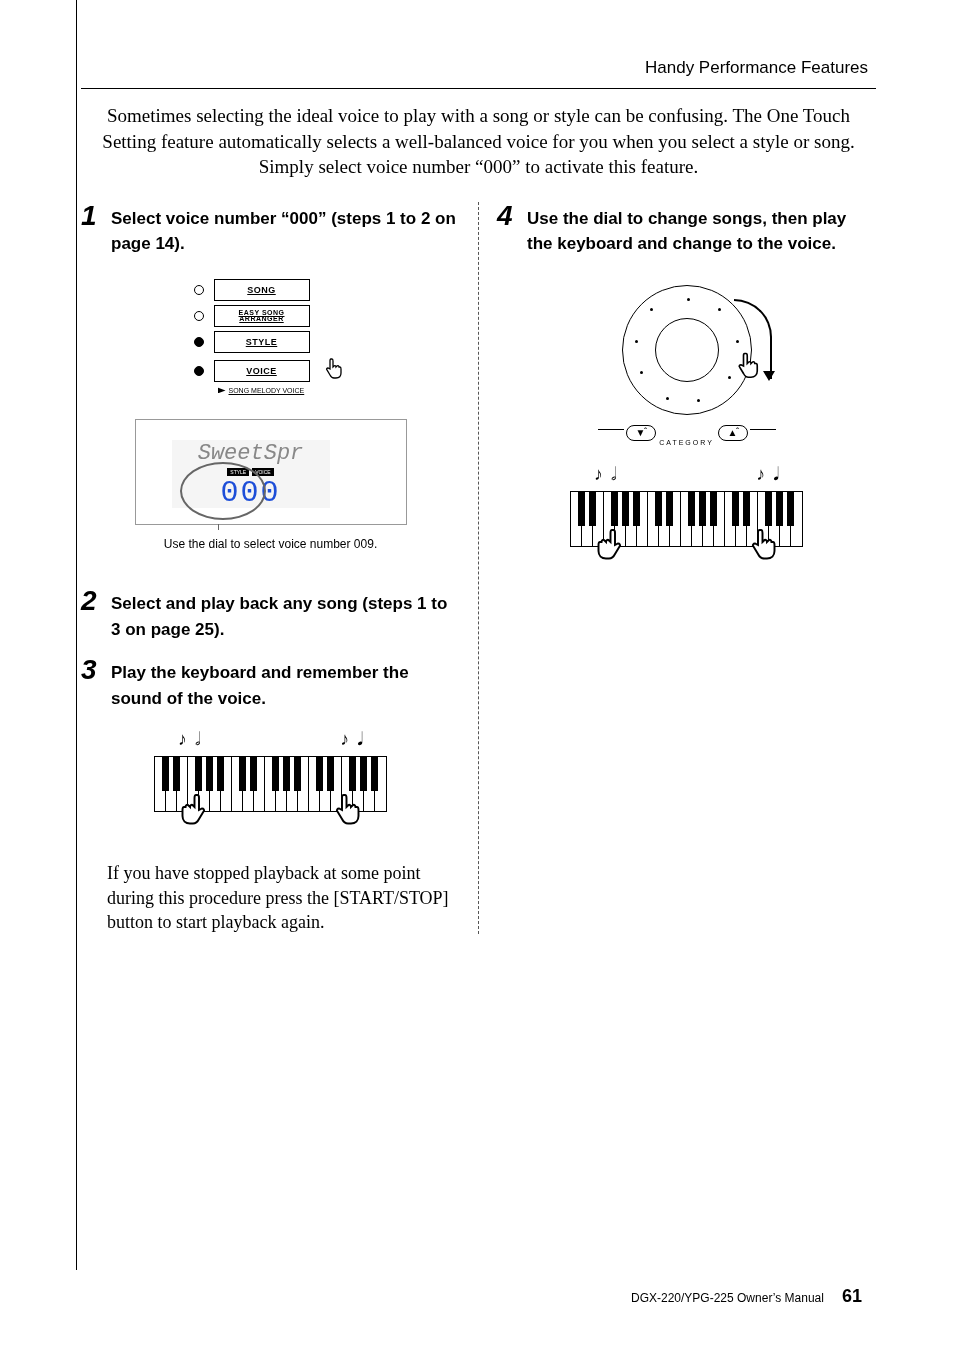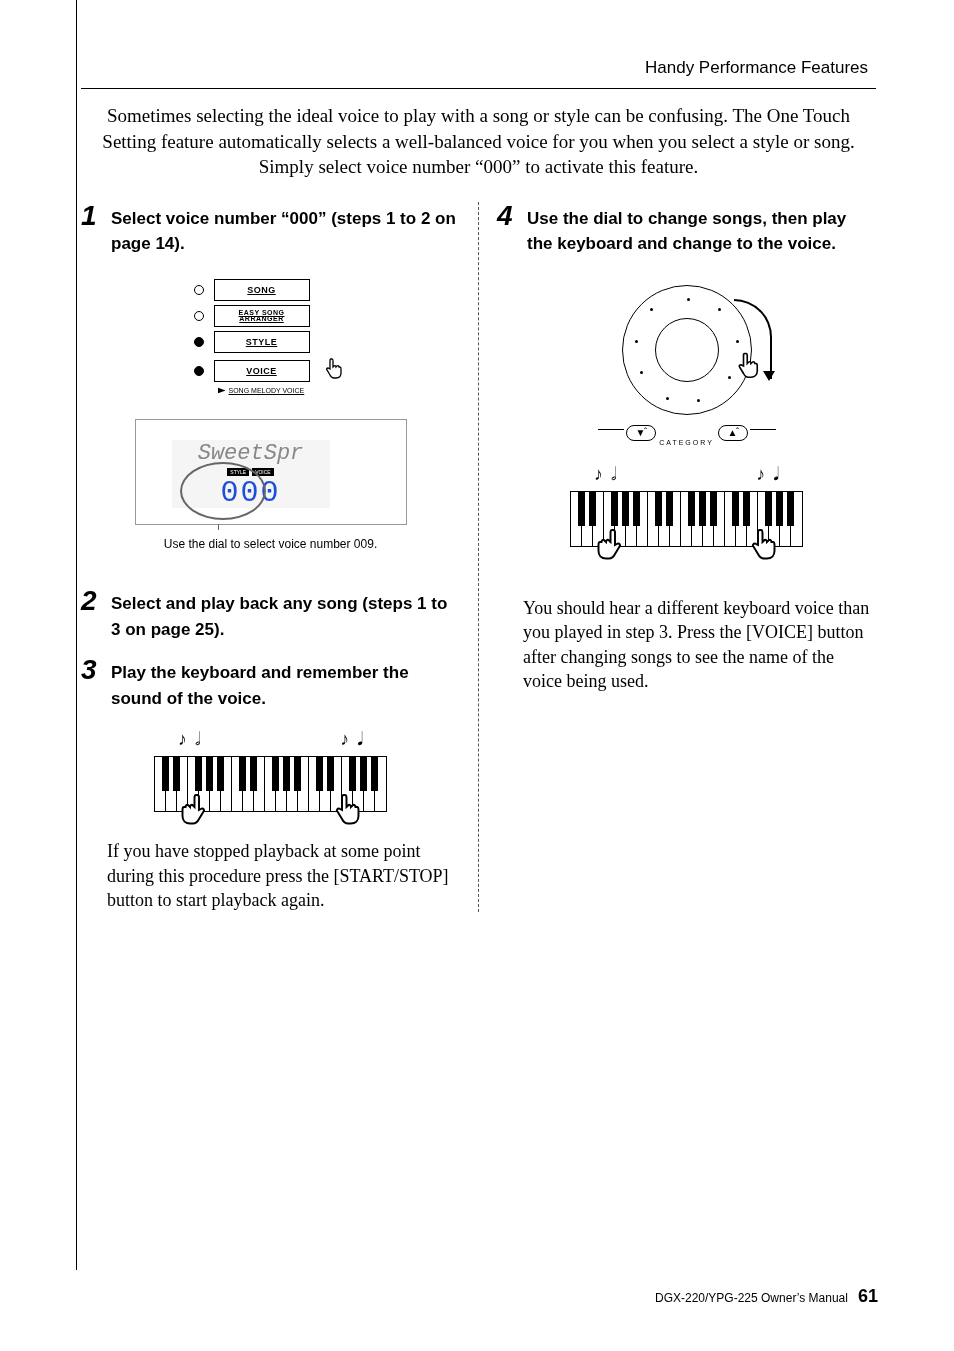--- a/index.html
+++ b/index.html
@@ -190,24 +190,24 @@
   .dial-dots { position:absolute; inset:12px; }
   .dial-dot { position:absolute; width:3px; height:3px; background:#000; border-radius:50%; }
   .catbtns { display:flex; gap:62px; justify-content:center; margin-top:6px; }
   .catbtn { width:30px; height:16px; border:1.5px solid #000; border-radius:9px; display:flex; align-items:center; justify-content:center; font-size:10px; font-family:Arial; }
   .cat-label { font-family:Arial; font-size:7px; text-align:center; margin-top:-2px; letter-spacing:2px; }
   .cat-line { display:flex; align-items:center; justify-content:center; gap:2px; }
   .cat-seg { height:1px; background:#000; width:26px; }
 
   .footer {
     position:absolute;
-    bottom:44px; right:76px;
+    bottom:44px; right:92px;
     font-family: Arial, Helvetica, sans-serif;
     font-size:12px;
-    display:flex; align-items:baseline; gap:10px;
+    display:flex; align-items:baseline; gap:18px;
   }
   .page-num { font-size:18px; font-weight:bold; }
 </style>
 </head>
 <body>
 
 <div class="page">
   <div class="header">Handy Performance Features</div>
 
 
@@ -346,21 +346,21 @@
             <span><svg width="36" height="36" viewBox="0 0 24 24">
                   <path d="M16 2c-1 0-1 1-1 2v6l-1-1c-1-1-2 0-2 1l-1-1c-1-1-2 0-2 1h-1c-1 0-1 1-1 2v4c0 3 2 5 5 5h2c2 0 3-1 4-3l3-5c1-1 0-2-1-2l-2 1V4c0-1 0-2-1-2z" fill="#fff" stroke="#000" stroke-width="1.3"></path>
                 </svg></span>
             <span><svg width="36" height="36" viewBox="0 0 24 24">
                   <path d="M8 2c1 0 1 1 1 2v6l1-1c1-1 2 0 2 1l1-1c1-1 2 0 2 1h1c1 0 1 1 1 2v4c0 3-2 5-5 5h-2c-2 0-3-1-4-3l-3-5c-1-1 0-2 1-2l2 1V4c0-1 0-2 1-2z" fill="#fff" stroke="#000" stroke-width="1.3"></path>
                 </svg></span>
           </div>
         </div>
       </div>
 
-      <p class="para" style="margin-top:24px">If you have stopped playback at some point during this procedure press the [START/STOP] button to start playback again.</p>
+      <p class="para" style="margin-top:46px">If you have stopped playback at some point during this procedure press the [START/STOP] button to start playback again.</p>
     </div>
 
     <div class="divider"></div>
 
     <div class="col">
       <div class="step">
         <div class="step-num">4</div>
         <div class="step-text">Use the dial to change songs, then play the keyboard and change to the voice.</div>
       </div>
 
@@ -467,21 +467,20 @@
             <span><svg width="36" height="36" viewBox="0 0 24 24">
                   <path d="M16 2c-1 0-1 1-1 2v6l-1-1c-1-1-2 0-2 1l-1-1c-1-1-2 0-2 1h-1c-1 0-1 1-1 2v4c0 3 2 5 5 5h2c2 0 3-1 4-3l3-5c1-1 0-2-1-2l-2 1V4c0-1 0-2-1-2z" fill="#fff" stroke="#000" stroke-width="1.3"></path>
                 </svg></span>
             <span><svg width="36" height="36" viewBox="0 0 24 24">
                   <path d="M8 2c1 0 1 1 1 2v6l1-1c1-1 2 0 2 1l1-1c1-1 2 0 2 1h1c1 0 1 1 1 2v4c0 3-2 5-5 5h-2c-2 0-3-1-4-3l-3-5c-1-1 0-2 1-2l2 1V4c0-1 0-2 1-2z" fill="#fff" stroke="#000" stroke-width="1.3"></path>
                 </svg></span>
           </div>
         </div>
       </div>
 
-      <p class="para" style="margin-top:46px">You should hear a different keyboard voice than you played in step 3.  Press the [VOICE] button after changing songs to see the name of the voice being used.</p>
     </div>
   </div>
 </div>
 
 <div class="footer">
   <span>DGX-220/YPG-225  Owner’s Manual</span>
   <span class="page-num">61</span>
 </div>
 
 </body></html>

